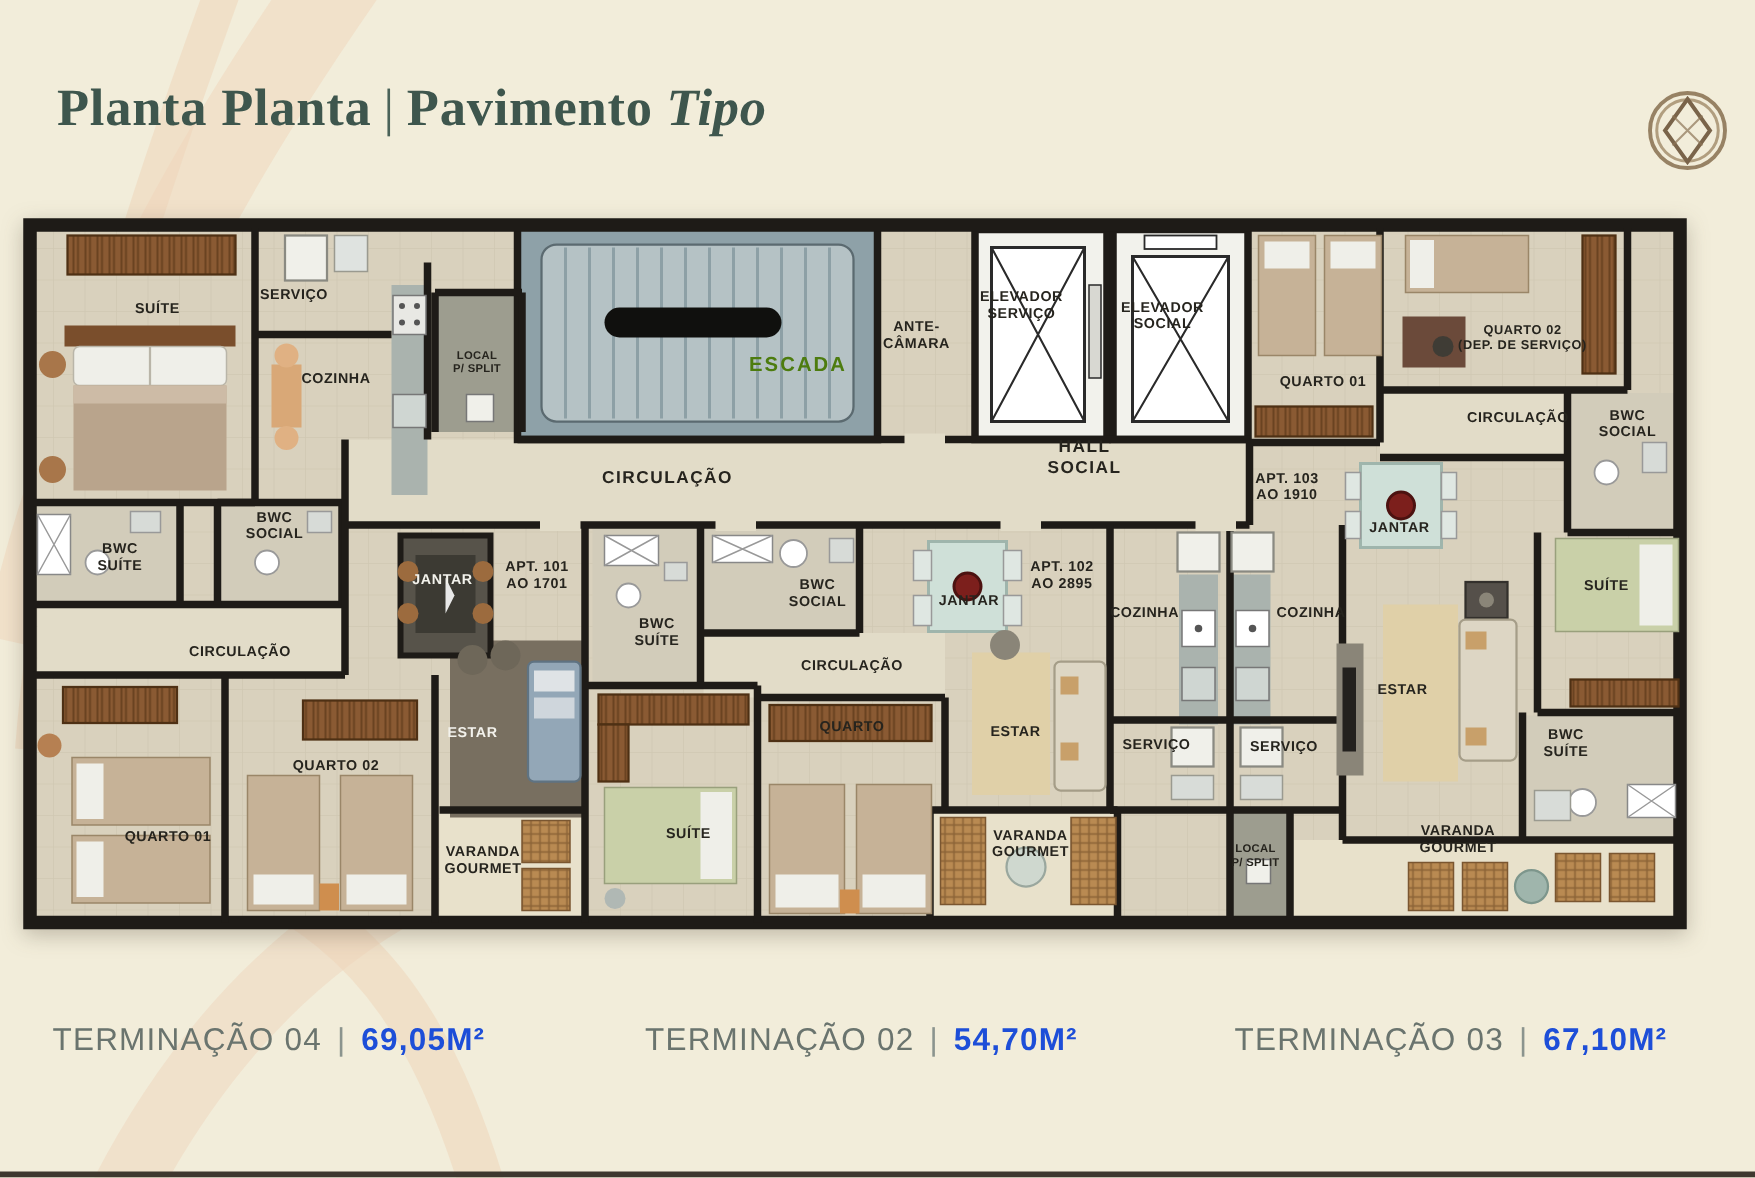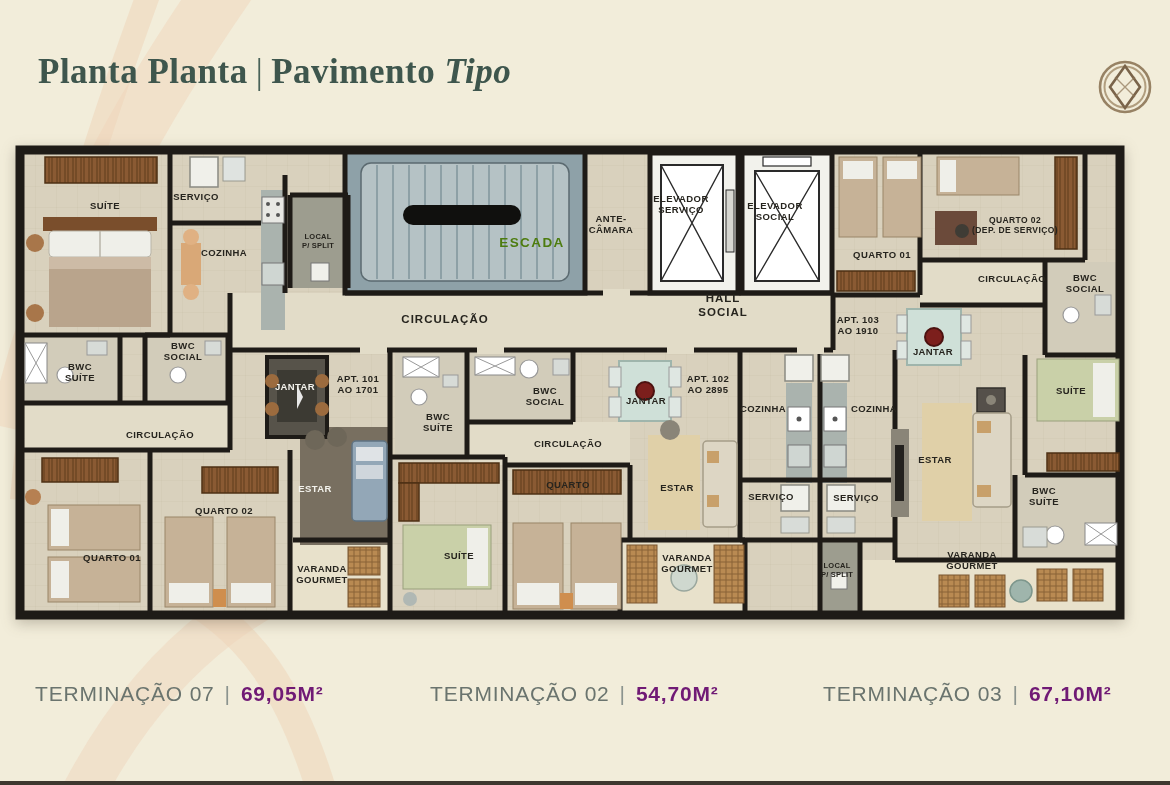--- a/index.html
+++ b/index.html
@@ -20,21 +20,21 @@
   #label-layer{position:absolute;inset:0;z-index:3;pointer-events:none;}
   .lbl{position:absolute;transform:translate(-50%,-50%);
     font-weight:bold;font-size:9.5px;line-height:1.18;color:#26241e;
     letter-spacing:.4px;white-space:pre-line;text-align:center;}
   .lbl.s{font-size:7.5px;letter-spacing:.2px;}
   .lbl.d{font-size:8.5px;}
   .lbl.lg{font-size:11.5px;letter-spacing:1px;}
   .lbl.xl{font-size:13.5px;letter-spacing:1.4px;color:#4d7c0f;}
   .lbl.w{color:#f3f2ec;}
   .unit{position:absolute;top:682px;z-index:3;font-size:21px;color:#6a746e;letter-spacing:.8px;}
-  .unit b{color:#701a75;}
+  .unit b{color:#1d4ed8;}
   .unit .sep{color:#8b948e;padding:0 10px;font-weight:normal;}
   #bottom-strip{position:absolute;left:0;right:0;bottom:0;height:4px;background:#3e382f;z-index:4;}
 </style>
 </head>
 <body>
 
 <svg id="bg-decor" width="1170" height="785" viewBox="0 0 1170 785">
   <path d="M 258,-60 C 150,90 60,240 18,430" stroke="#f0dcc4" stroke-width="58" fill="none" opacity="0.75"></path>
   <path d="M 168,-60 C 95,140 38,300 22,500" stroke="#eed6ba" stroke-width="24" fill="none" opacity="0.55"></path>
   <path d="M 70,820 C 150,650 270,565 430,540" stroke="#f0dcc4" stroke-width="44" fill="none" opacity="0.7"></path>
@@ -351,21 +351,21 @@
   <div class="lbl" style="left:935px;top:460px">ESTAR</div>
   <div class="lbl" style="left:1044px;top:496px">BWC
 SUÍTE</div>
   <div class="lbl" style="left:972px;top:560px">VARANDA
 GOURMET</div>
   <div class="lbl s" style="left:837px;top:571px">LOCAL
 P/ SPLIT</div>
 </div>
 
 <div class="unit" style="left:35px">
-  <span>TERMINAÇÃO 07</span><span class="sep">|</span><b>69,05M²</b>
+  <span>TERMINAÇÃO 04</span><span class="sep">|</span><b>69,05M²</b>
 </div>
 <div class="unit" style="left:430px">
   <span>TERMINAÇÃO 02</span><span class="sep">|</span><b>54,70M²</b>
 </div>
 <div class="unit" style="left:823px">
   <span>TERMINAÇÃO 03</span><span class="sep">|</span><b>67,10M²</b>
 </div>
 
 <div id="bottom-strip"></div>
 

